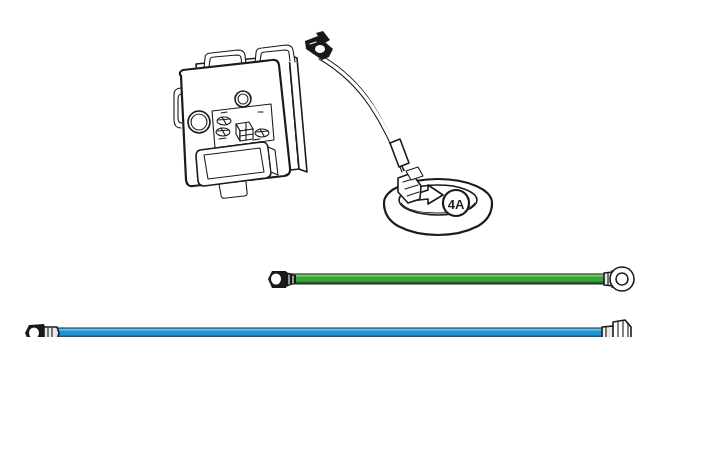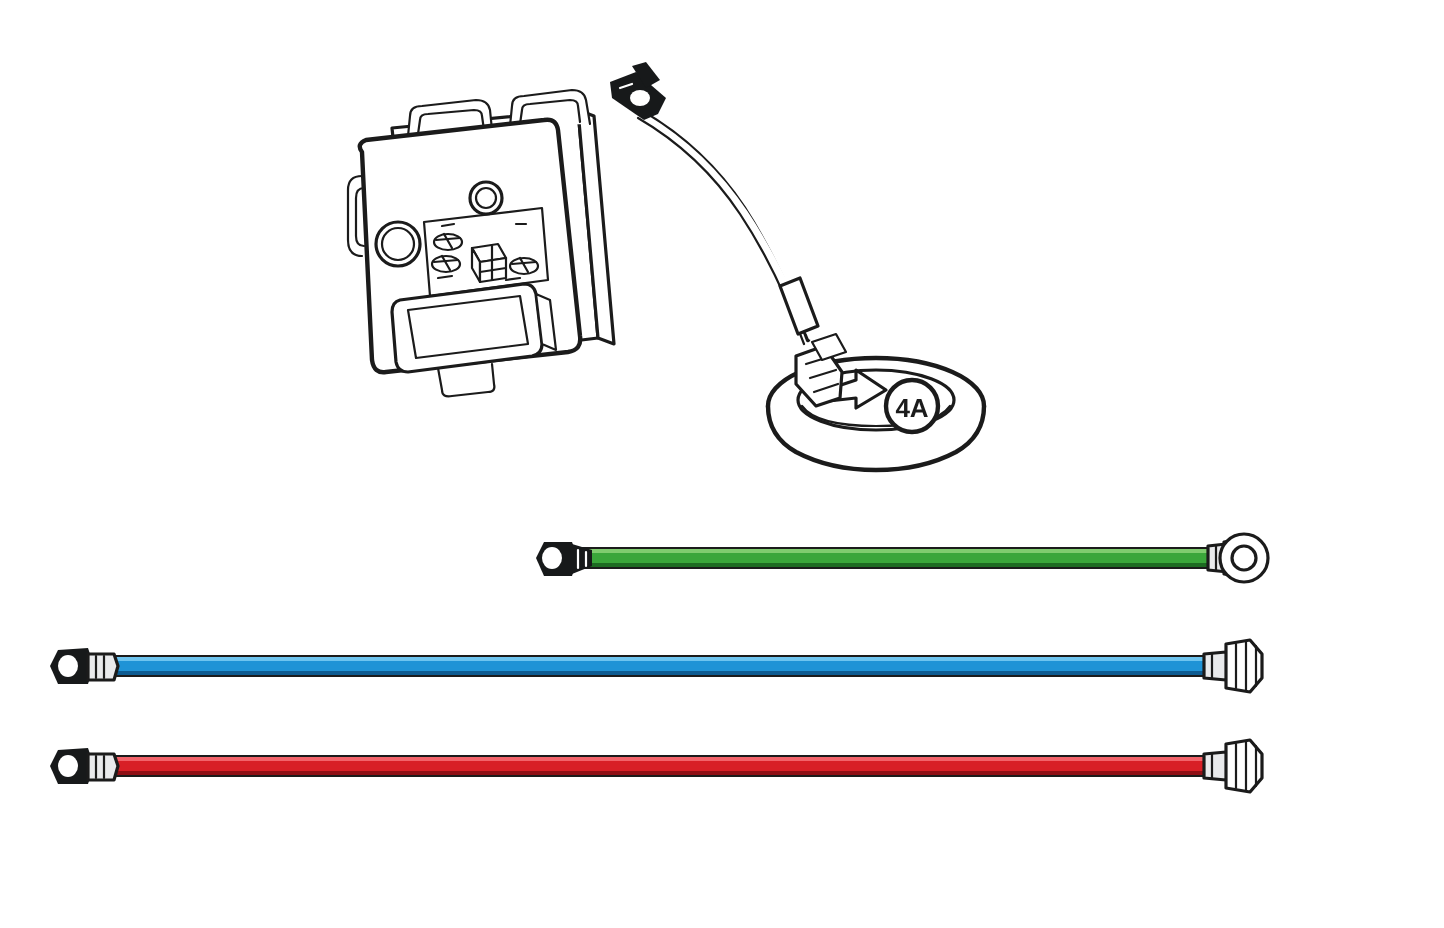--- a/index.html
+++ b/index.html
@@ -7,21 +7,21 @@
     margin: 0;
     padding: 0;
     background: #ffffff;
   }
   body {
     font-family: "Liberation Sans", sans-serif;
   }
   #stage {
     position: relative;
     width: 722px;
-    height: 464px;
+    height: 337px;
     background: #ffffff;
     overflow: hidden;
   }
   #stage svg {
     display: block;
     position: absolute;
     left: 0;
     top: 0;
   }
   .ink {

